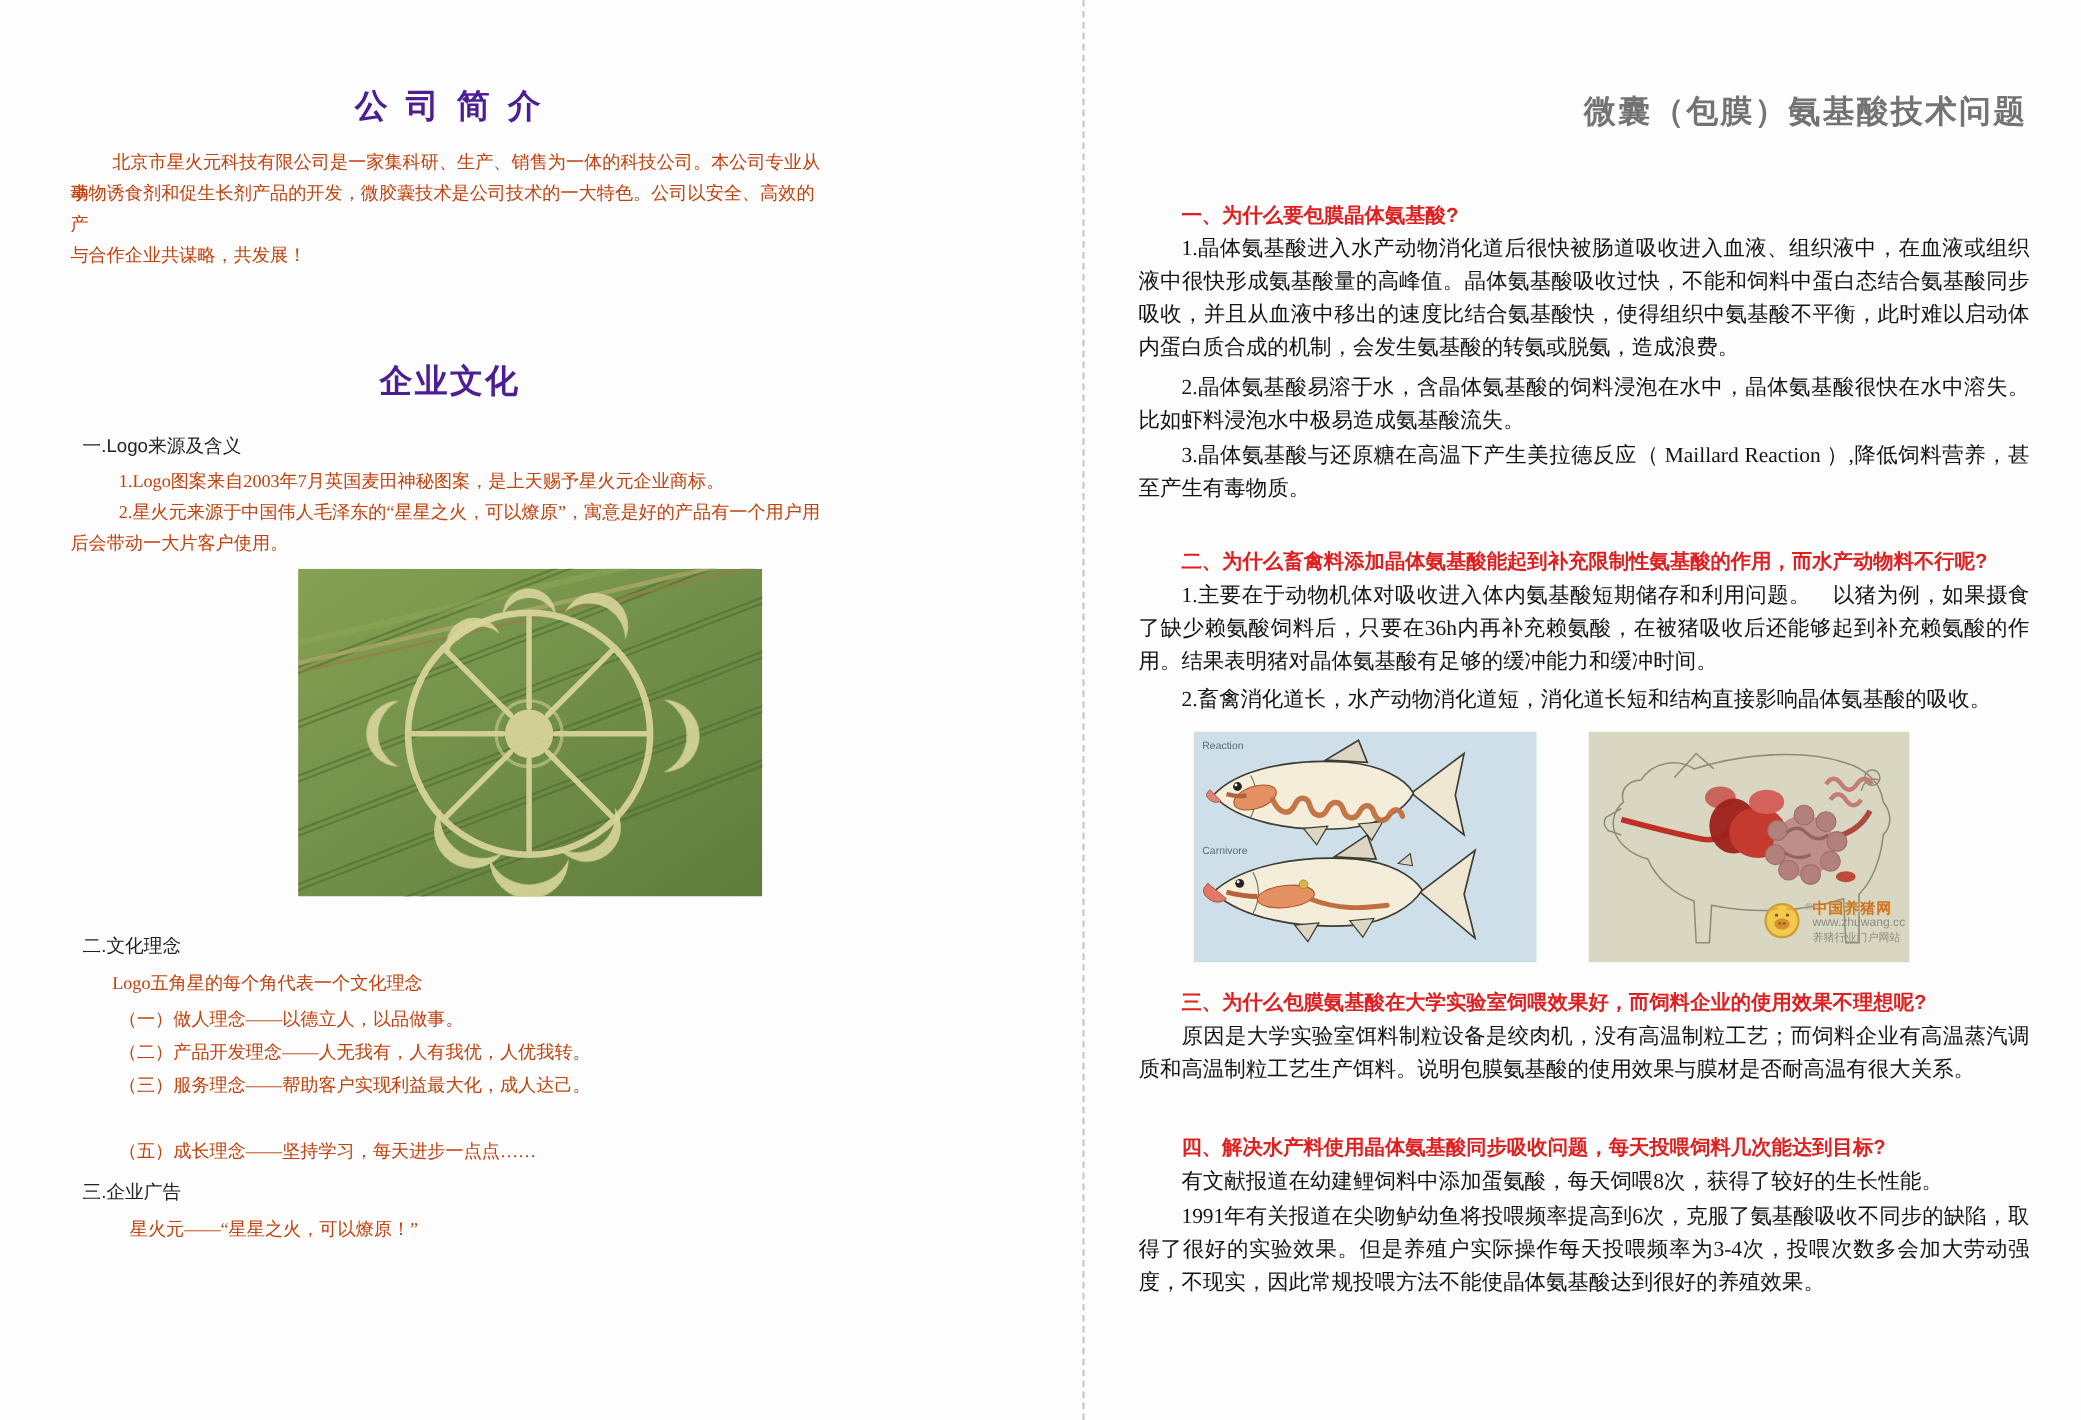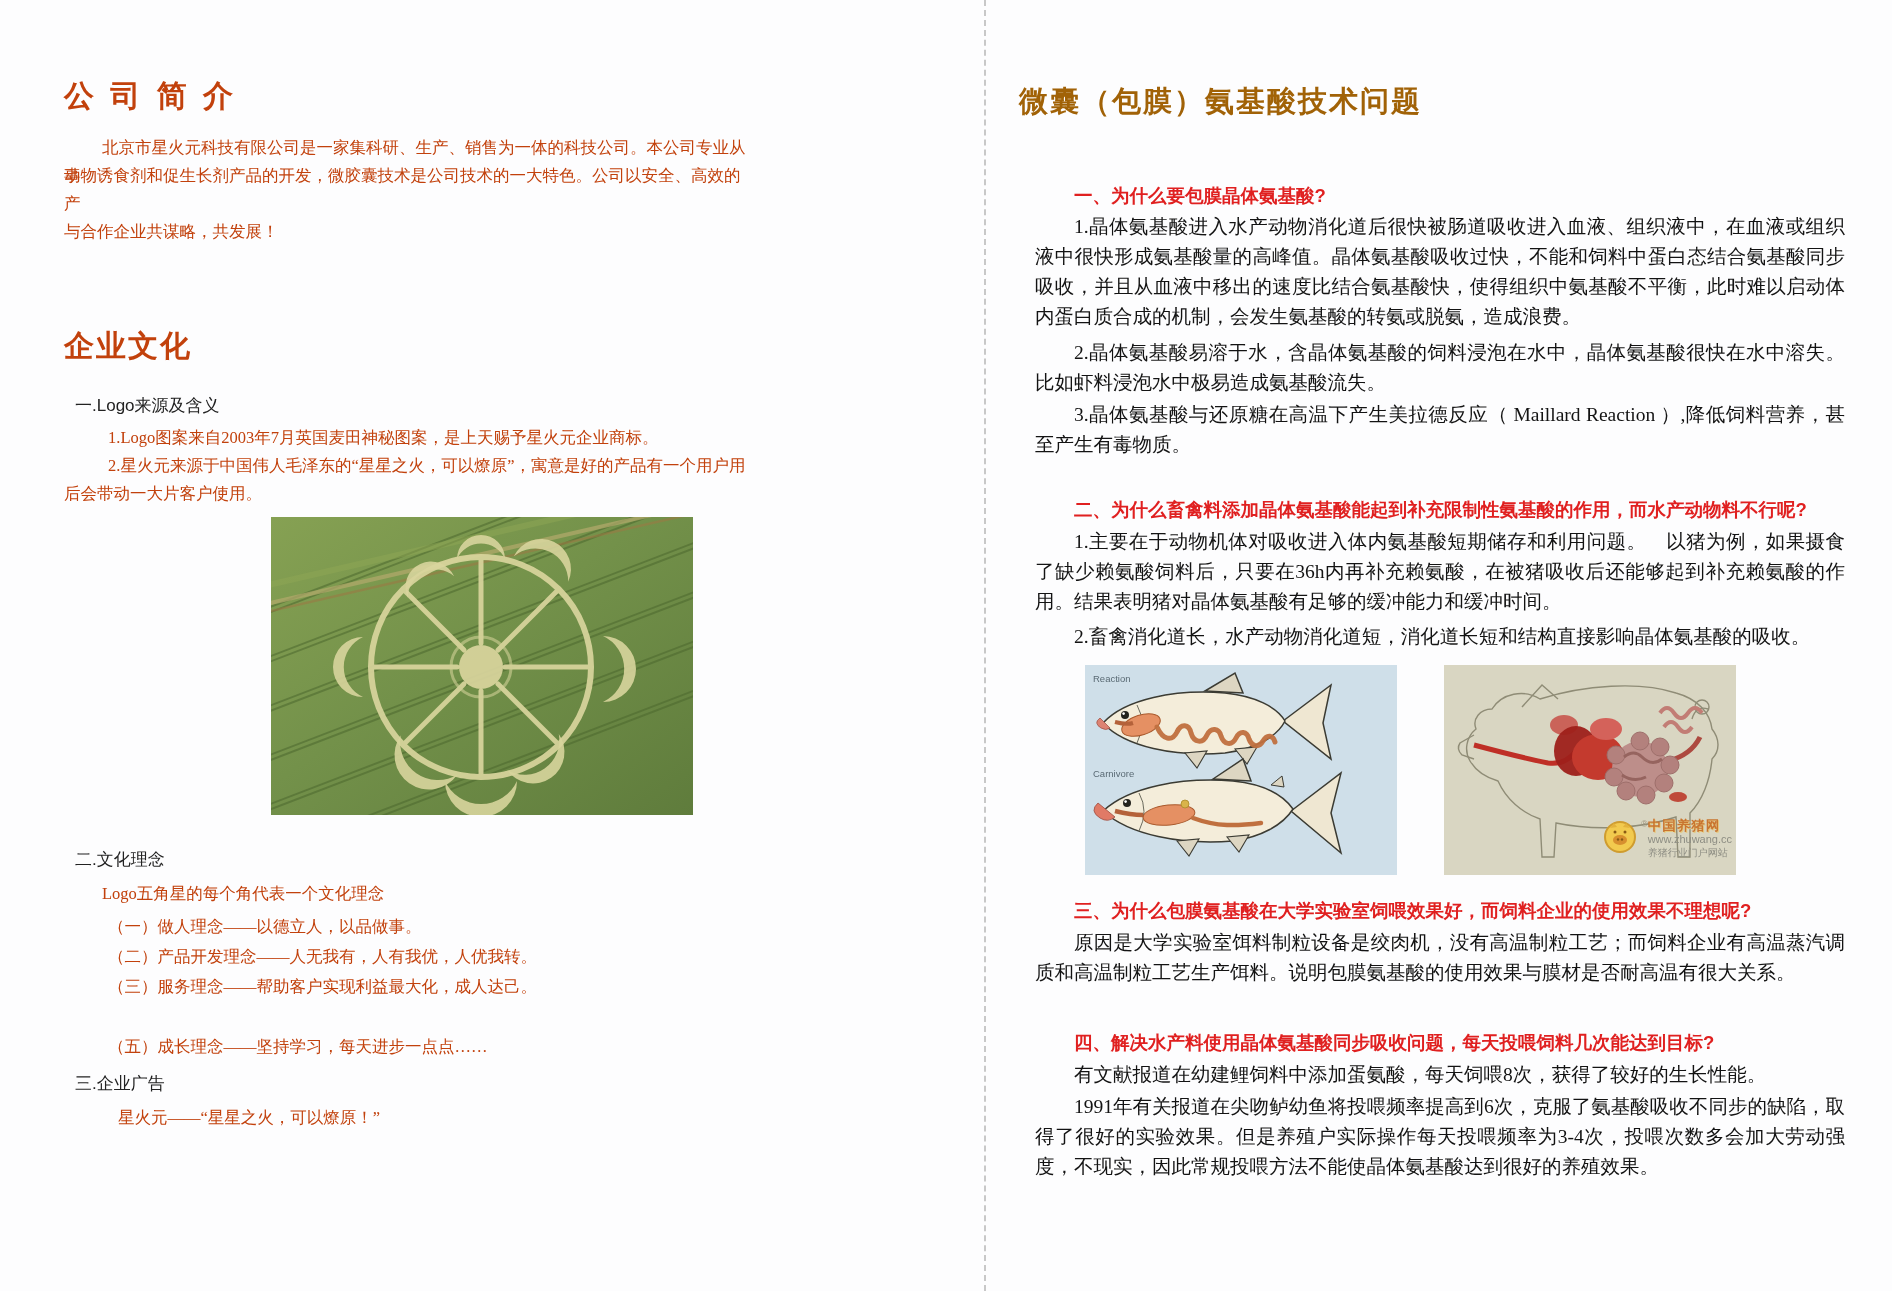--- a/index.html
+++ b/index.html
@@ -6,37 +6,37 @@
   .screen{
     position:relative;width:1892px;height:1291px;background:#fdfdfe;overflow:hidden;
     font-family:"Liberation Serif","DejaVu Serif",serif;color:#1c1c1c;
   }
   .page{position:absolute;top:0;height:100%;}
   .page-left{left:0;width:984px;}
   .page-right{left:985px;width:907px;}
   .divider{position:absolute;left:984px;top:0;height:100%;width:0;border-left:2px dashed #c8c8c8;}
 
   
-  .lp-title{position:absolute;left:64px;width:690px;
-    color:#c2410c;font-family:"Liberation Sans","DejaVu Sans",sans-serif;font-weight:bold;}
+  .lp-title{position:absolute;left:64px;width:690px;text-align:center;
+    color:#4c1d95;font-family:"Liberation Sans","DejaVu Sans",sans-serif;font-weight:bold;}
   .lp-title1{top:76px;font-size:30px;letter-spacing:4px;}
   .lp-title2{top:326px;font-size:30px;letter-spacing:2px;}
   .lp-line{position:absolute;left:64px;width:692px;font-size:16.5px;line-height:28px;color:#c2410c;}
   .lp-indent{ text-indent:38px;}
   .gap{display:inline-block;width:150px;}
   .lp-h{position:absolute;left:75px;font-size:17px;font-weight:normal;color:#222;
     font-family:"Liberation Sans","DejaVu Sans",sans-serif;}
   .pad44{padding-left:44px;}
   .pad54{padding-left:54px;}
   .crop-photo{position:absolute;left:271px;top:517px;width:422px;height:298px;}
   .culture-item{line-height:30px;}
 
   
-  .rp-title{position:absolute;left:34px;top:82px;width:810px;text-align:left;
-    color:#a16207;font-size:29px;font-weight:bold;letter-spacing:2px;
+  .rp-title{position:absolute;left:48px;top:82px;width:810px;text-align:right;
+    color:#737373;font-size:29px;font-weight:bold;letter-spacing:2px;
     font-family:"Liberation Sans","DejaVu Sans",sans-serif;}
   .rp-h{position:absolute;left:50px;width:830px;padding-left:39px;font-size:18.5px;font-weight:bold;
     color:#e02020;white-space:nowrap;font-family:"Liberation Sans","DejaVu Sans",sans-serif;}
   .rp-p{position:absolute;left:50px;width:810px;font-size:19.5px;line-height:30px;
     text-align:justify;text-indent:39px;color:#131313;}
   .figure{position:absolute;top:665px;height:210px;}
   .fish-figure{left:100px;width:312px;}
   .pig-figure{left:459px;width:292px;}
   .fish-label{position:absolute;left:8px;font-size:9.5px;color:#5a6a74;
     font-family:"Liberation Sans","DejaVu Sans",sans-serif;}

